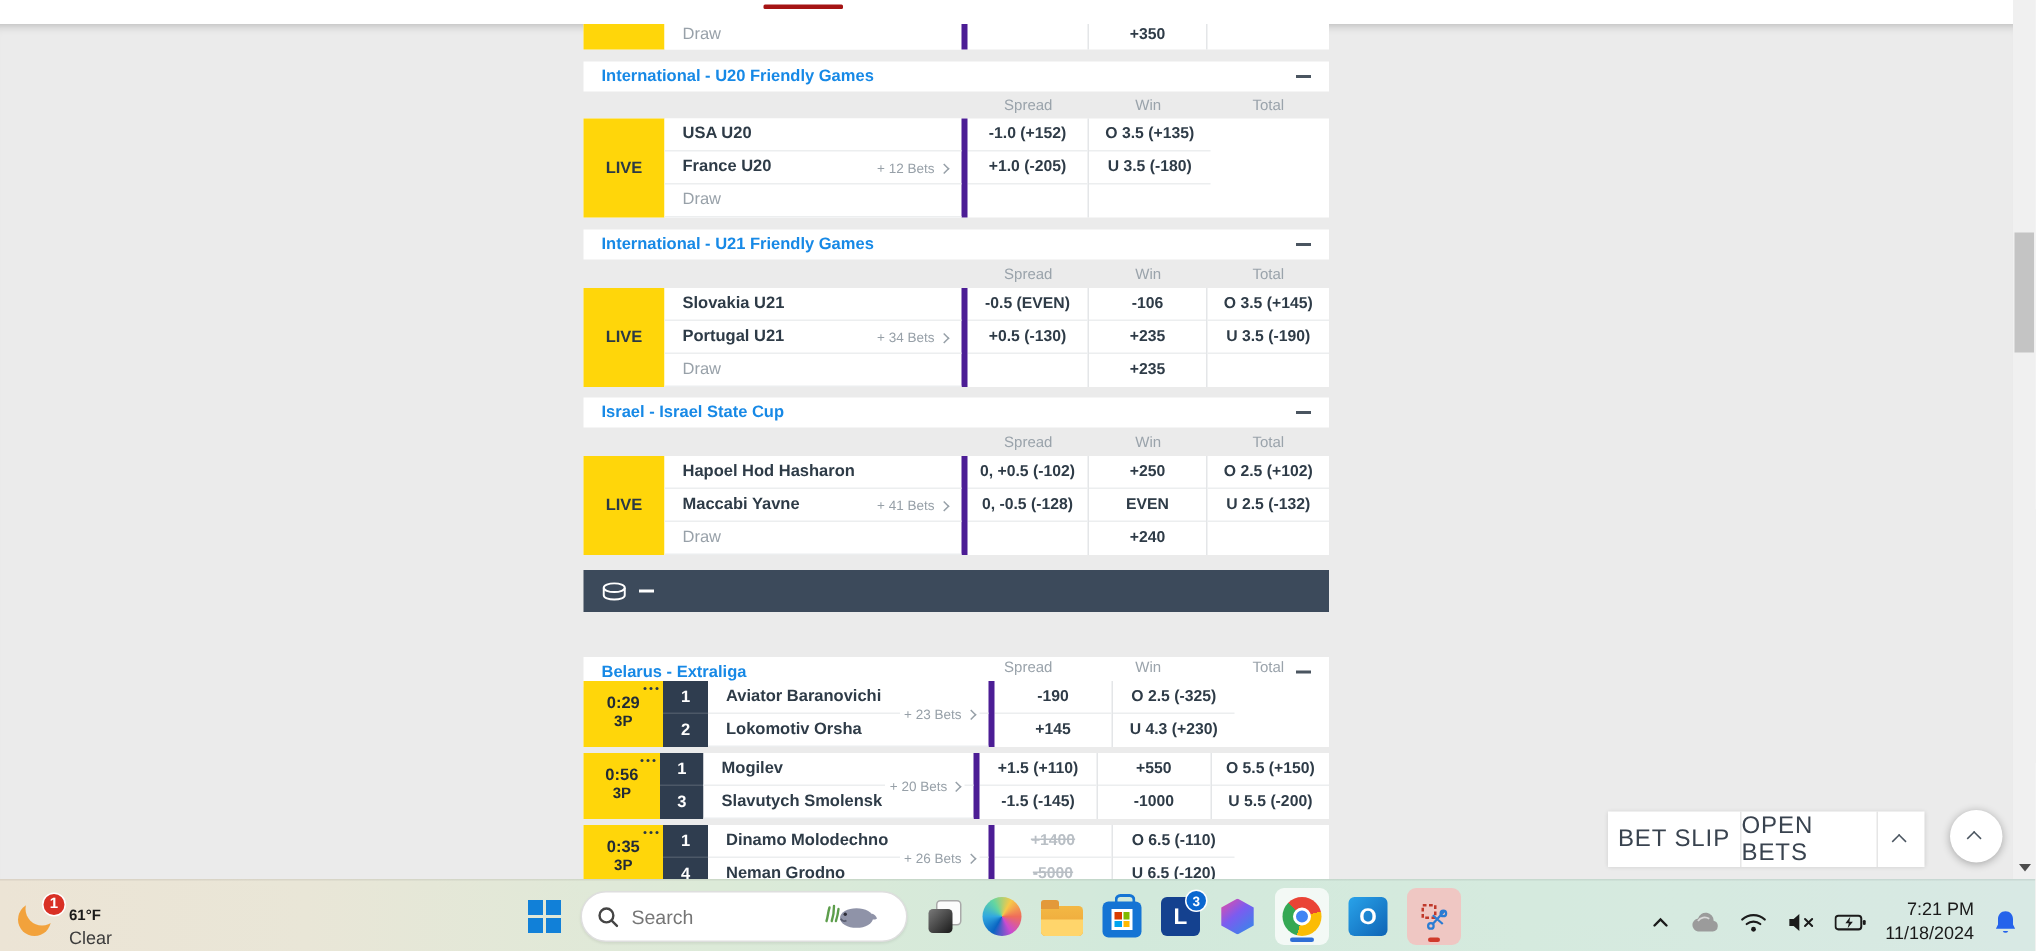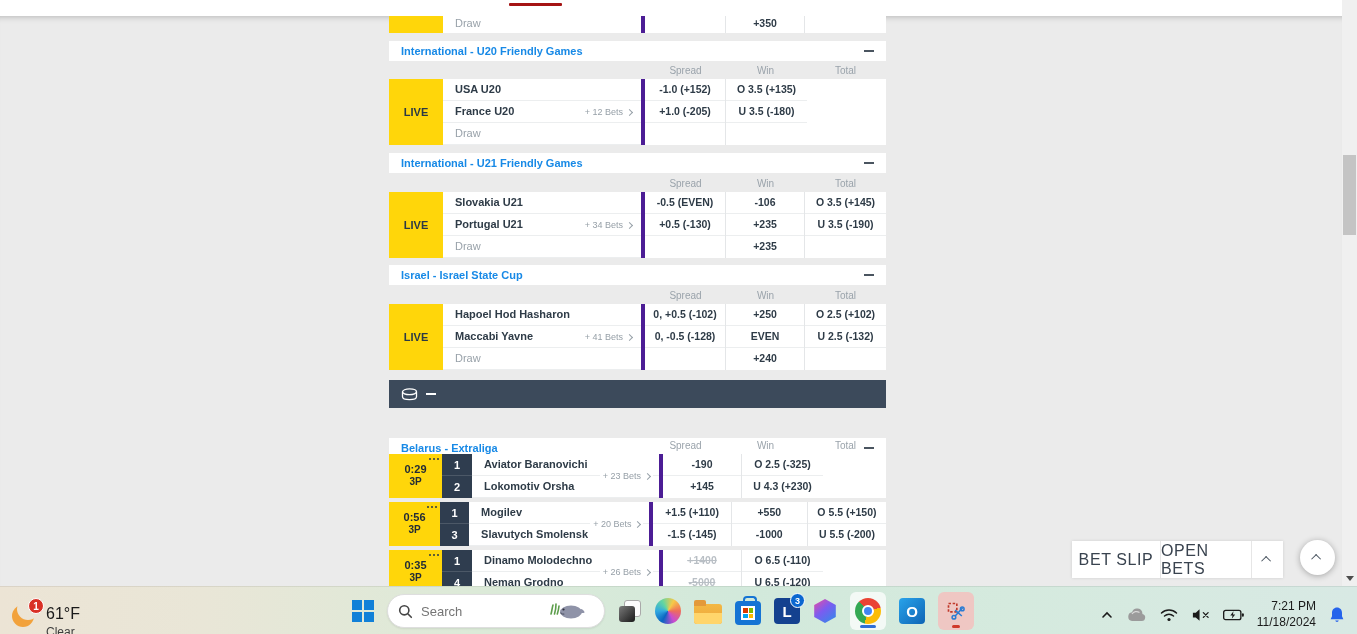--- a/index.html
+++ b/index.html
@@ -82,21 +82,21 @@
 
   
   .taskbar { position:absolute; left:0; top:586px; width:1357px; height:48px;
              background:linear-gradient(90deg,#ece4d5 0%,#e9e6d7 15%,#dcead8 35%,#d2e9db 55%,#d5eade 75%,#d8e9e4 100%);
              border-top:1px solid rgba(0,0,0,.07); z-index:8; }
   .weather { position:absolute; left:10px; top:6px; display:flex; align-items:center; gap:6px; cursor:pointer; }
   .moon-wrap { position:relative; width:30px; height:32px; }
   .wbadge { position:absolute; top:-2px; right:-4px; width:16px; height:16px; border-radius:50%; background:#d93025;
             color:#fff; font-size:10px; font-weight:700; display:flex; align-items:center; justify-content:center;
             border:1px solid #fff; }
-  .wtxt .temp { font-size:16px; color:#1a1a1a; font-weight:400;margin-top:12px; }
+  .wtxt .temp { font-size:10px; color:#1a1a1a; font-weight:700;margin-top:12px; }
   .wtxt .cond { font-size:12px; color:#3c3c3c; margin-top:2px; }
 
   .center-cluster { position:absolute; left:352px; top:0; height:48px; display:flex; align-items:center; gap:13px; }
   .start { width:22px; height:22px; display:grid; grid-template-columns:1fr 1fr; grid-template-rows:1fr 1fr; gap:2px; cursor:pointer; }
   .start span { background:#1180d8; }
   .search-pill { width:218px; height:34px; background:#fff; border:1px solid #dedede; border-radius:17px;
                  display:flex; align-items:center; padding:0 10px; gap:8px; box-shadow:0 1px 2px rgba(0,0,0,.08); }
   .search-pill input { border:none; outline:none; background:transparent; font-size:13px; color:#5f5f5f; width:118px;
                        font-family:"Liberation Sans", sans-serif; }
   .taskview { position:relative; width:24px; height:24px; cursor:pointer; }

